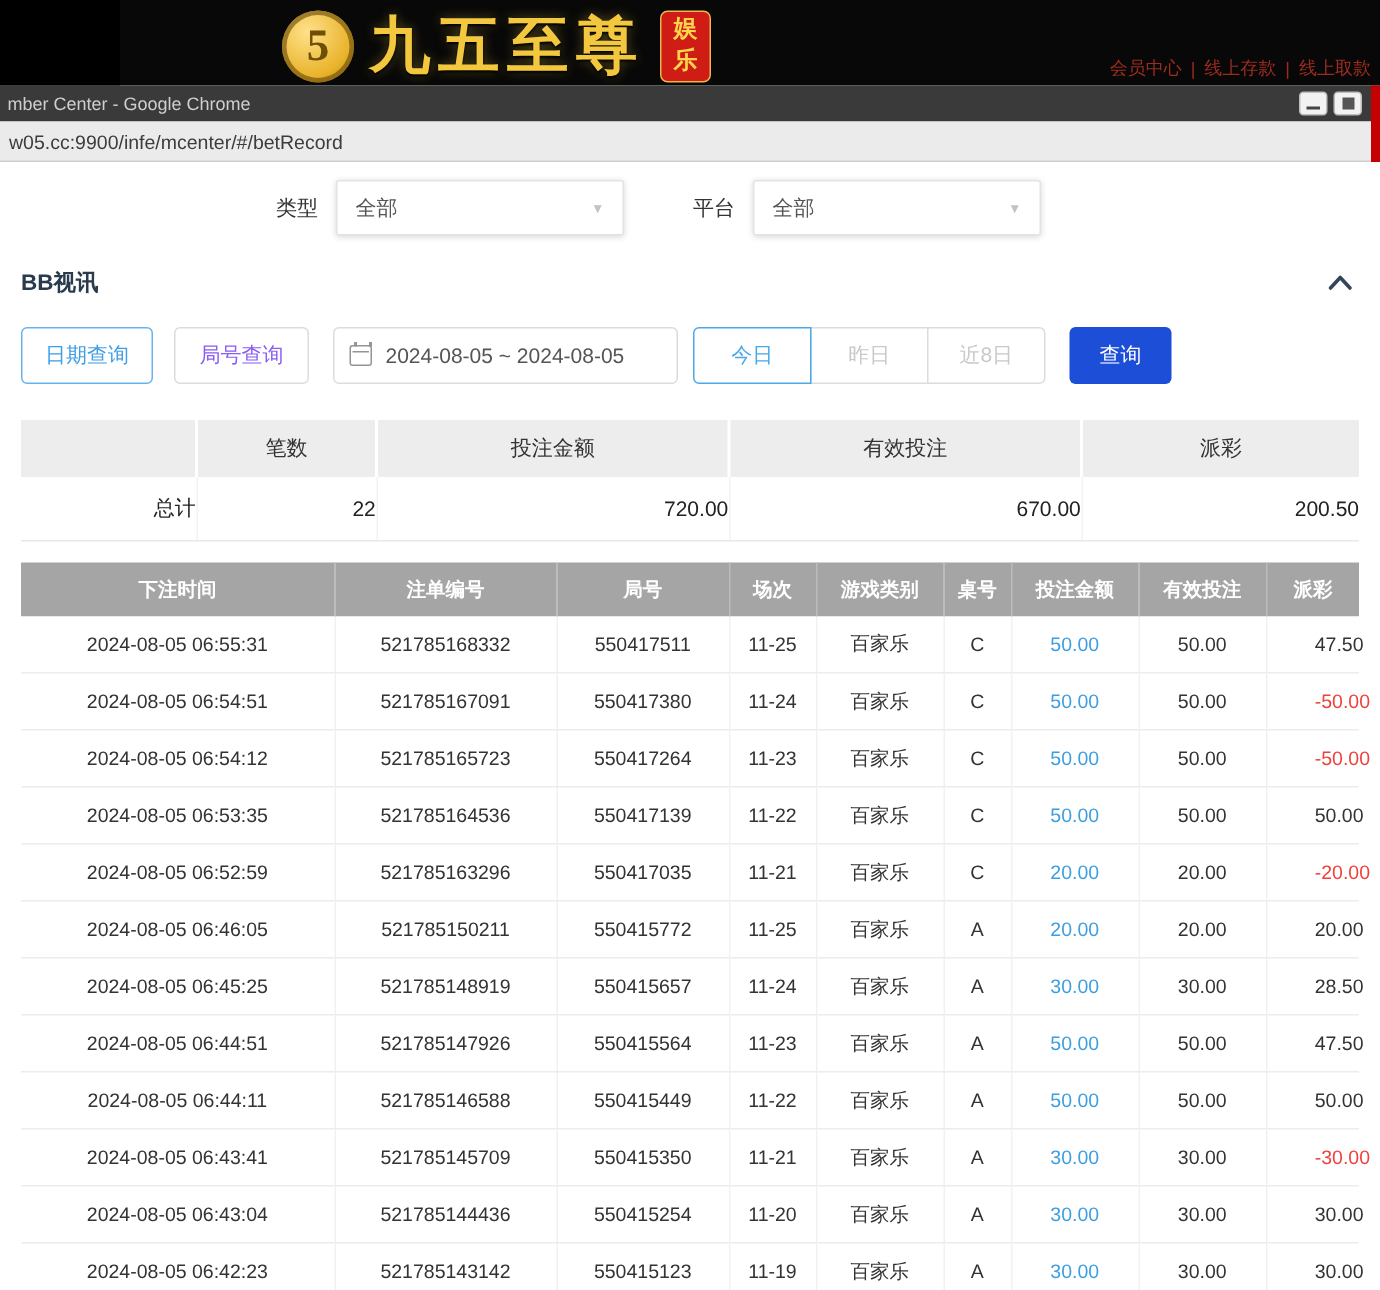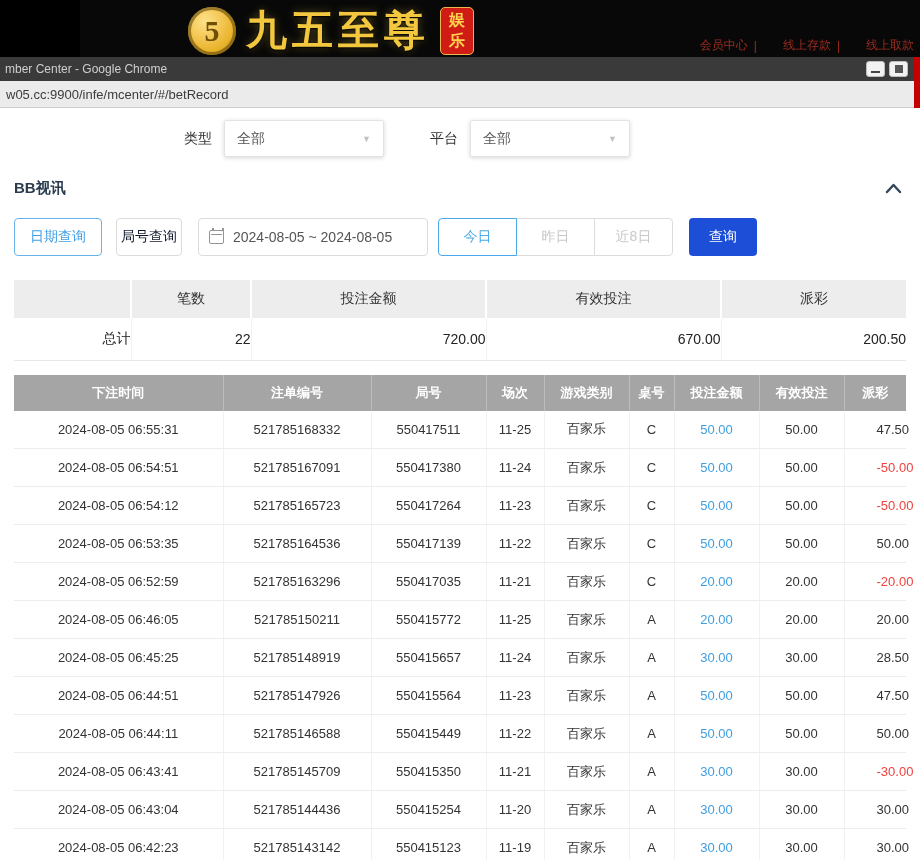--- a/index.html
+++ b/index.html
@@ -17,54 +17,54 @@
           display:flex; align-items:center; justify-content:center; margin-right:10px; }
   .coin-num { font-family:"Liberation Serif","DejaVu Serif",serif; font-size:30px; font-weight:bold; color:#6f4f06; }
   .logo-text { font-family:"Liberation Serif","DejaVu Serif",serif; font-size:41px; font-weight:bold;
                color:#f3c83e; letter-spacing:5px; text-shadow:0 1px 2px #000,0 0 8px rgba(243,200,62,.35); }
   .badge { margin-left:10px; width:34px; height:48px; background:#cf1d15; border:1px solid #e9b84d;
            border-radius:5px; display:flex; align-items:center; justify-content:center; }
   .badge-text { width:1em; font-size:16px; line-height:1.3; color:#ffd34d; font-weight:bold;
                 word-break:break-all; text-align:center; }
   .header-nav { position:absolute; right:6px; bottom:3px; font-size:12px; color:#9d2c1f;
                 display:flex; gap:6px; align-items:center; }
-  .nav-link { cursor:pointer;margin-left:20px; }
+  .nav-link { cursor:pointer; }
 
   
   .titlebar { position:relative; height:24px; background:#3a3a3a; display:flex; align-items:center; padding-left:5px; }
   .titlebar-text { font-size:12px; color:#cfcfcf; }
   .win-controls { position:absolute; right:12px; top:4px; display:flex; gap:4px; }
   .win-btn { width:19px; height:16px; background:#f2f2f2; border:1px solid #bdbdbd; border-radius:3px;
              display:flex; align-items:center; justify-content:center; cursor:pointer; }
   .min-glyph { width:9px; height:0; border-bottom:2px solid #444; margin-top:6px; }
   .max-glyph { width:8px; height:8px; background:#555; }
   .urlbar { position:relative; height:27px; background:#ebebeb; border-bottom:1px solid #cfcfcf;
             display:flex; align-items:center; padding-left:6px; }
   .url-text { font-size:13px; color:#3c3c3c; }
   .edge-strip { position:absolute; right:0; top:57px; width:6px; height:51px; background:#c40000; z-index:5; }
 
   
   .content { padding-top:12px; }
   .filter-row { display:flex; align-items:center; padding-left:184px; }
   .filter-label { font-size:14px; color:#333; margin-right:12px; }
-  .select { width:160px; height:37px; border:1px solid #e3e3e3; border-radius:2px; background:#fff;
+  .select { width:192px; height:37px; border:1px solid #e3e3e3; border-radius:2px; background:#fff;
             box-shadow:0 1px 4px rgba(0,0,0,.16); display:flex; align-items:center; padding:0 12px; cursor:pointer; }
   .select-value { font-size:14px; color:#555; flex:1; }
   .select-caret { font-size:9px; color:#c2c2c2; }
   .filter-gap { width:46px; }
 
   .section-head { display:flex; align-items:center; justify-content:space-between; padding:0 18px 0 14px; margin-top:22px;gap:19px; }
   .section-title { font-size:15px; font-weight:bold; color:#2a3b4d; }
   .collapse-btn { cursor:pointer; display:flex; }
 
   .toolbar { display:flex; align-items:center; padding:0 14px; margin-top:20px; }
   .btn { height:38px; border-radius:4px; background:#fff; font-size:14px; font-family:inherit;
          display:flex; align-items:center; justify-content:center; cursor:pointer; }
   .btn-date { width:88px; border:1px solid #67b4ec; color:#3f9fe6; }
-  .btn-round { width:66px; border:1px solid #dcdcdc; color:#0f172a; margin-left:14px; }
+  .btn-round { width:90px; border:1px solid #dcdcdc; color:#8b5cf6; margin-left:14px; }
   .date-input { margin-left:16px; width:230px; height:38px; border:1px solid #dcdcdc; border-radius:4px;
                 display:flex; align-items:center; padding:16px 10px; background:#fff; cursor:pointer; }
   .cal-icon { width:15px; height:14px; border:1px solid #949494; border-radius:2px; position:relative; margin-right:9px; flex:none; }
   .cal-icon:before { content:""; position:absolute; left:1px; right:1px; top:3px; border-top:1px solid #949494; }
   .cal-icon:after { content:""; position:absolute; top:-3px; left:2px; width:8px; height:3px;
                     border-left:2px solid #949494; border-right:2px solid #949494; }
   .date-text { font-size:14px; color:#555; }
   .btn-group { display:flex; margin-left:10px; }
   .gbtn { width:79px; height:38px; background:#fff; border:1px solid #dcdcdc; font-size:14px; font-family:inherit;
           color:#c9c9c9; display:flex; align-items:center; justify-content:center; cursor:pointer; margin-left:-1px; }

